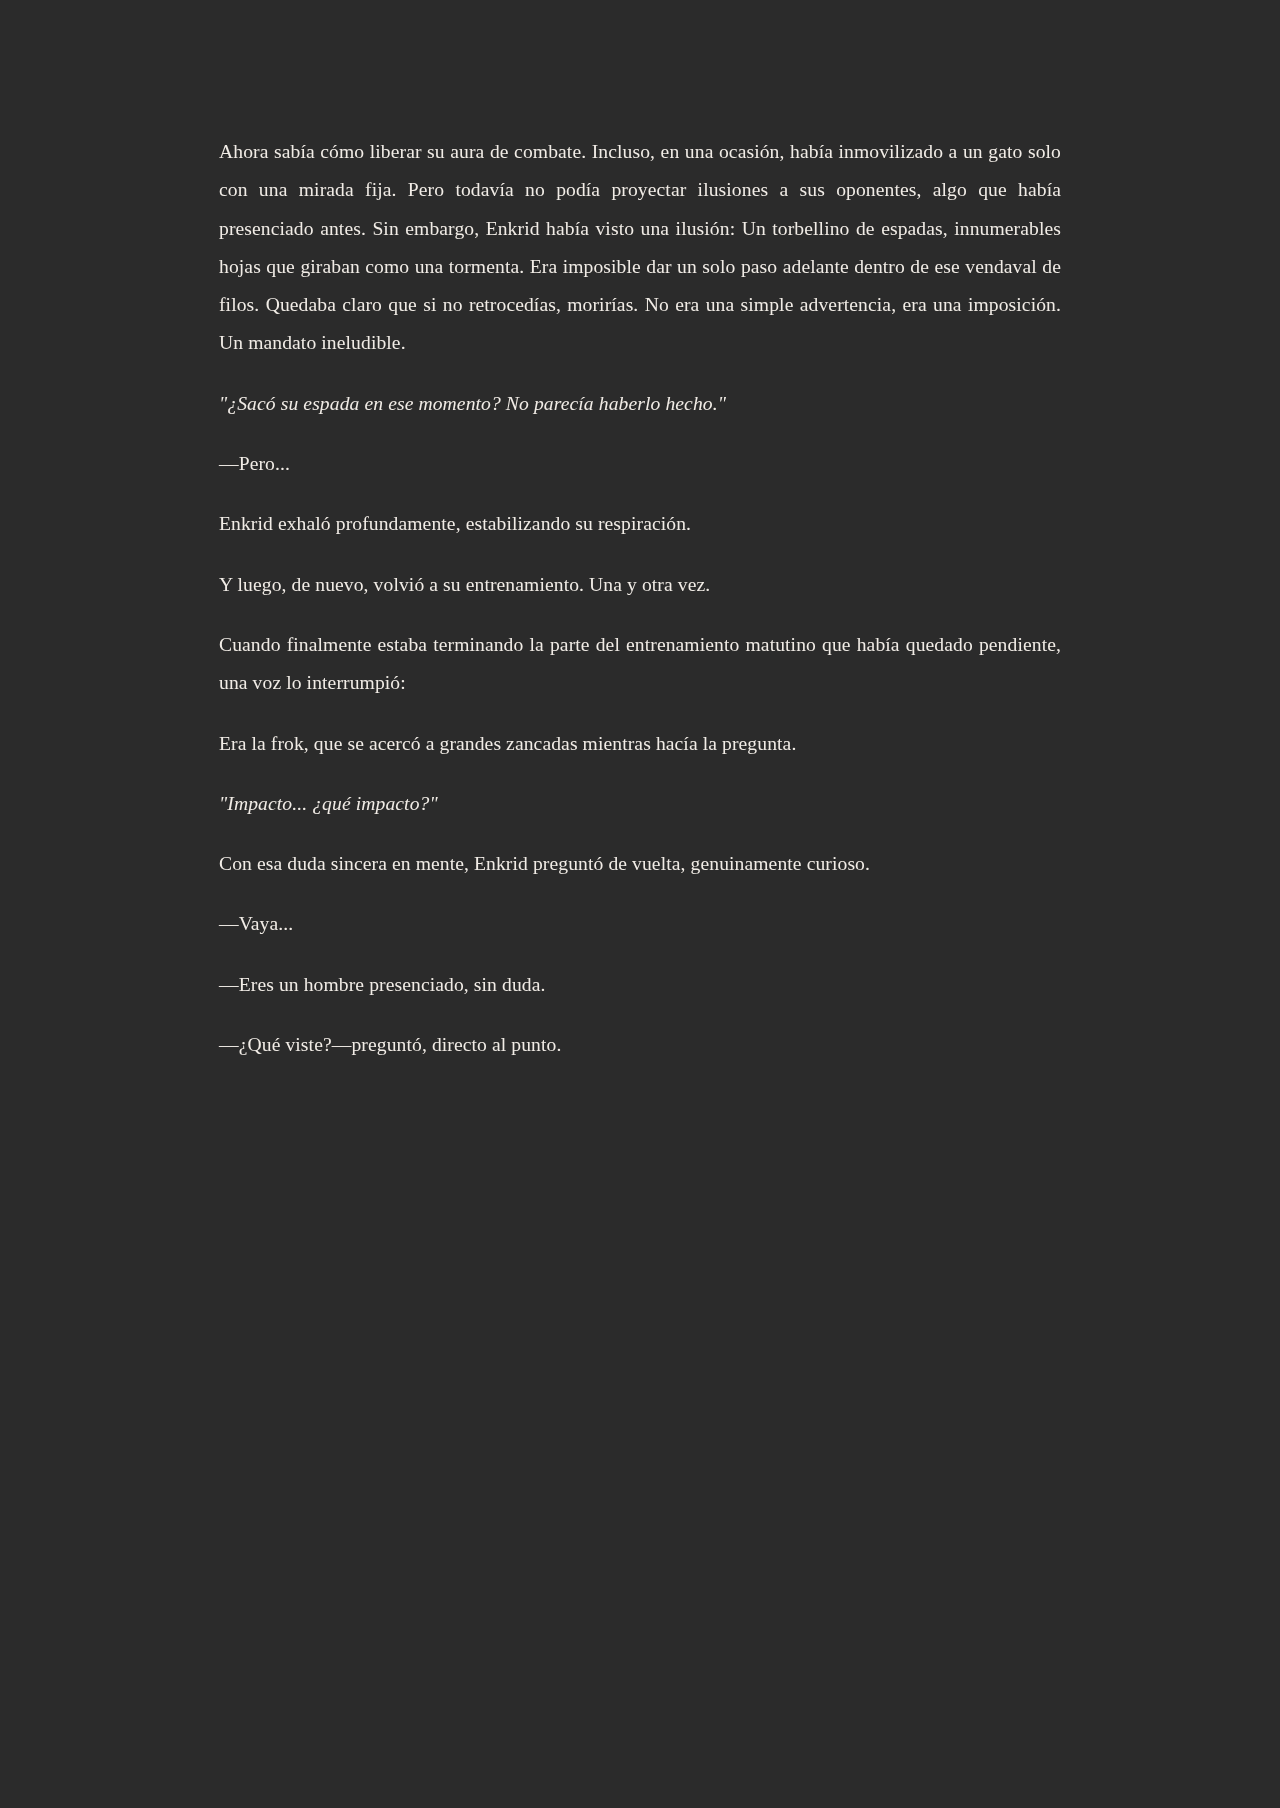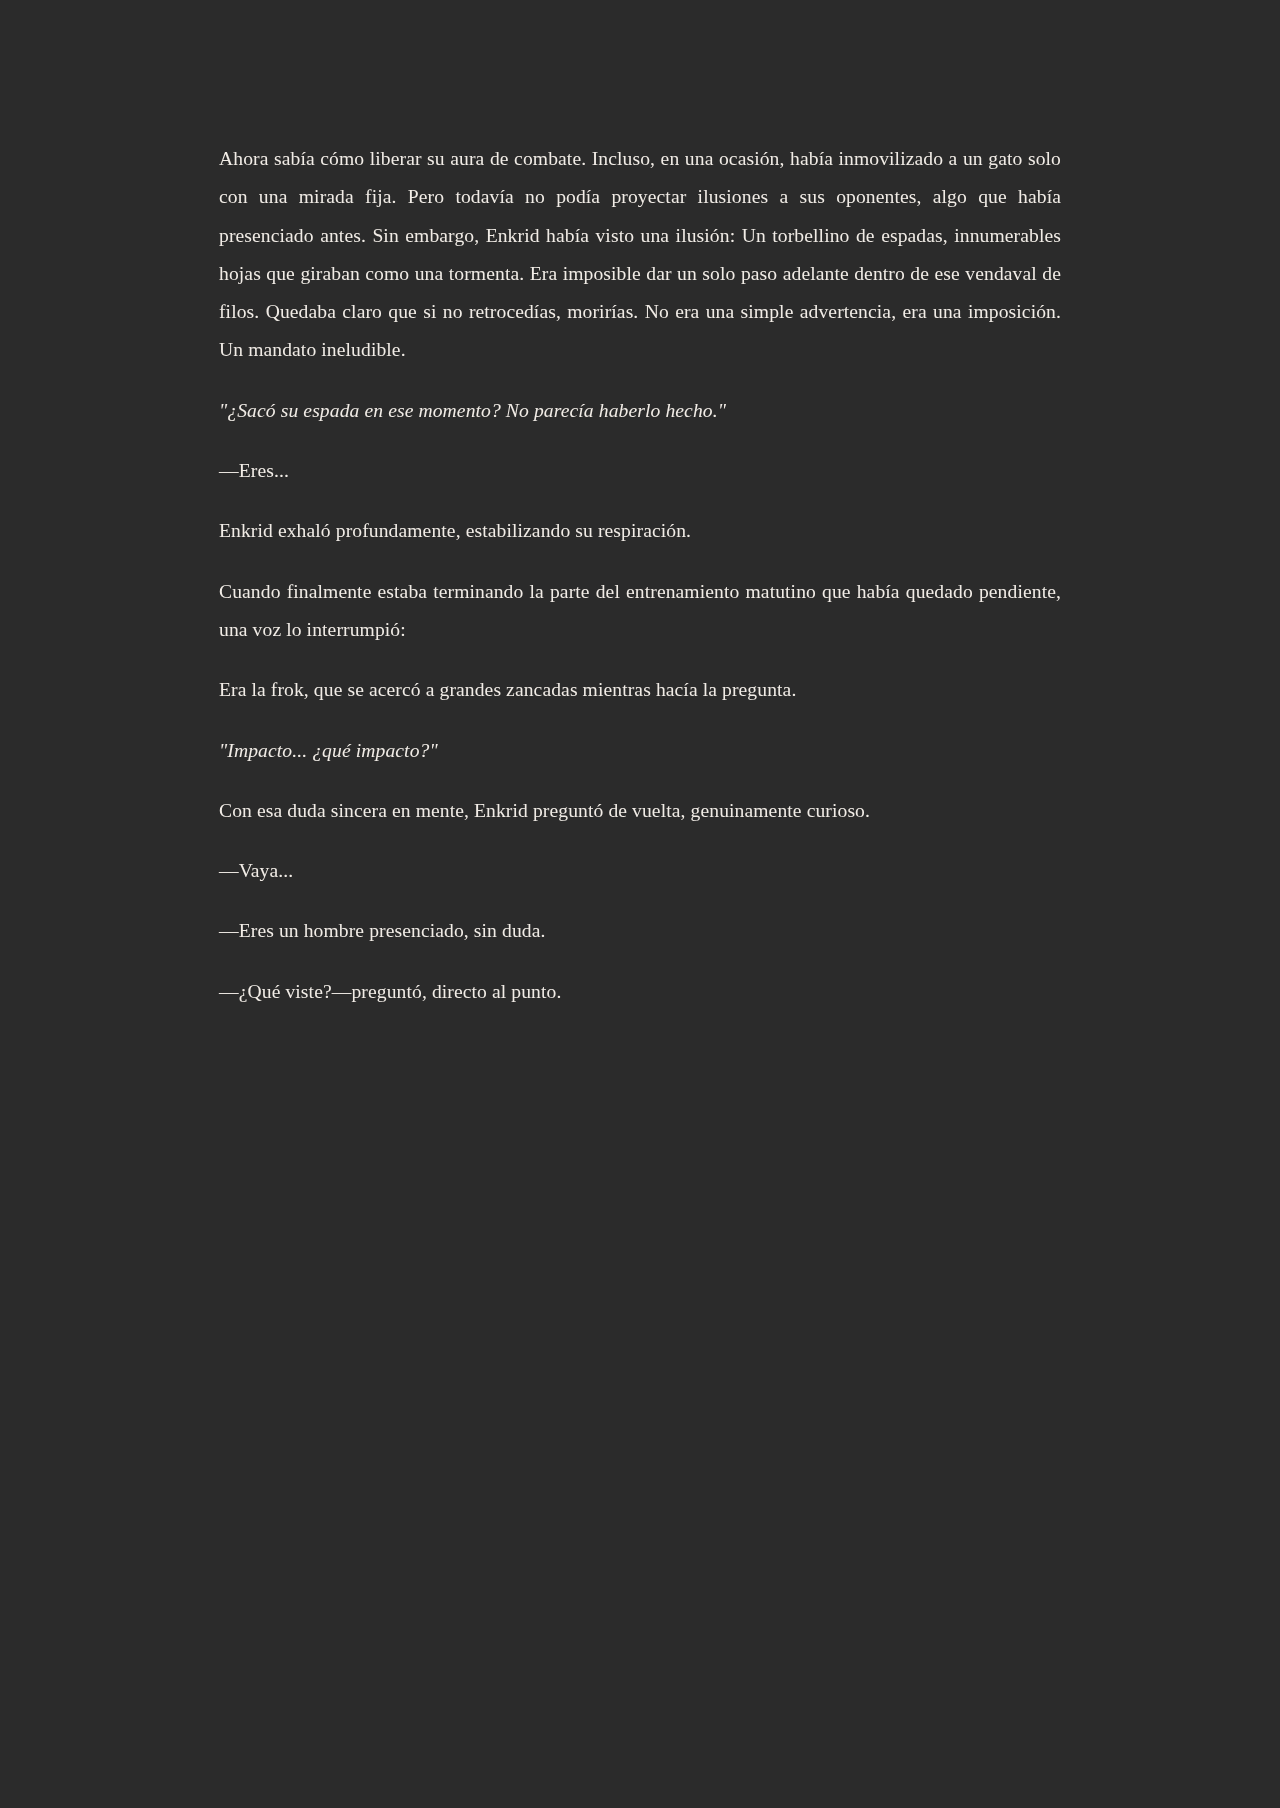--- a/index.html
+++ b/index.html
@@ -16,21 +16,21 @@
   }
   .page {
     width: 1280px;
     min-height: 1808px;
     box-sizing: border-box;
     padding: 0;
     background: #2b2b2b;
   }
   .reader-content {
     width: 842px;
-    margin: 7px auto;
+    margin: 0 auto;
     padding-top: 133px;
     padding-bottom: 120px;
     box-sizing: content-box;
   }
   p.para {
     margin: 0 0 22px 0;
     padding: 0;
     color: #f1ece6;
     font-size: 19.6px;
     line-height: 38.3px;
@@ -50,22 +50,23 @@
     margin-bottom: 0;
   }
 </style>
 </head>
 <body>
 
 <div class="page">
   <article class="reader-content">
     <p class="para">Ahora sabía cómo liberar su aura de combate. Incluso, en una ocasión, había inmovilizado a un gato solo con una mirada fija. Pero todavía no podía proyectar ilusiones a sus oponentes, algo que había presenciado antes. Sin embargo, Enkrid había visto una ilusión: Un torbellino de espadas, innumerables hojas que giraban como una tormenta. Era imposible dar un solo paso adelante dentro de ese vendaval de filos. Quedaba claro que si no retrocedías, morirías. No era una simple advertencia, era una imposición. Un mandato ineludible.</p>
     <p class="para single italic">"¿Sacó su espada en ese momento? No parecía haberlo hecho."</p>
-    <p class="para single">—Eres...</p>
+    <p class="para single">—Pero...</p>
     <p class="para single">Enkrid exhaló profundamente, estabilizando su respiración.</p>
+    <p class="para single">Y luego, de nuevo, volvió a su entrenamiento. Una y otra vez.</p>
     <p class="para">Cuando finalmente estaba terminando la parte del entrenamiento matutino que había quedado pendiente, una voz lo interrumpió:</p>
     <p class="para single">Era la frok, que se acercó a grandes zancadas mientras hacía la pregunta.</p>
     <p class="para single italic">"Impacto... ¿qué impacto?"</p>
     <p class="para single">Con esa duda sincera en mente, Enkrid preguntó de vuelta, genuinamente curioso.</p>
     <p class="para single">—Vaya...</p>
     <p class="para single">—Eres un hombre presenciado, sin duda.</p>
     <p class="para single">—¿Qué viste?—preguntó, directo al punto.</p>
   </article>
 </div>
 

